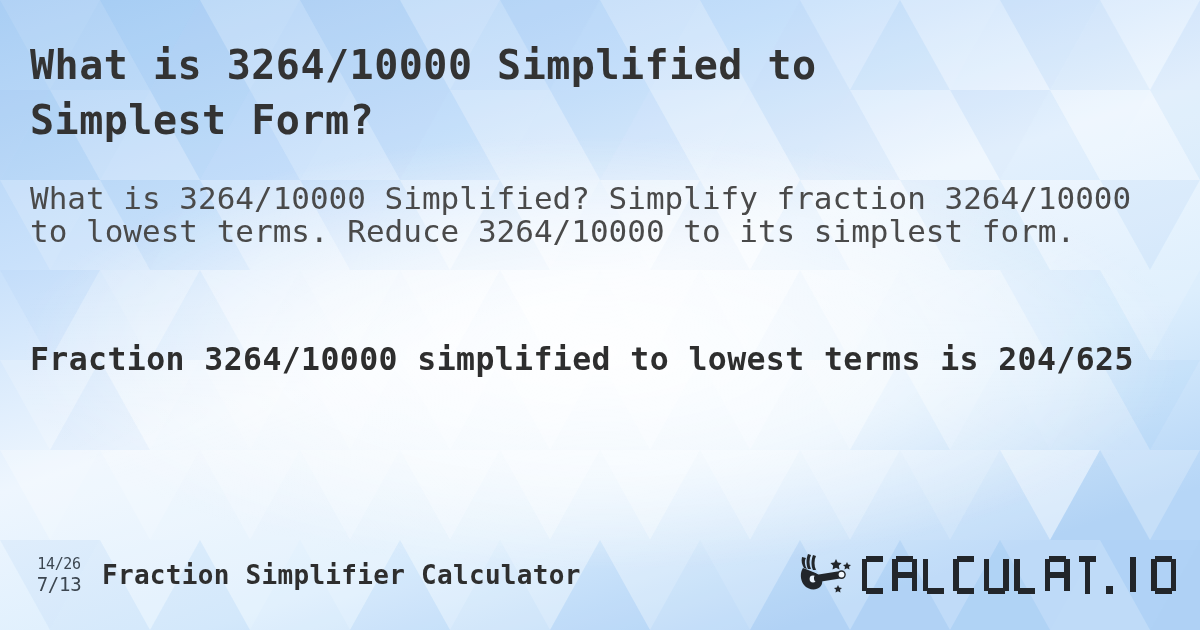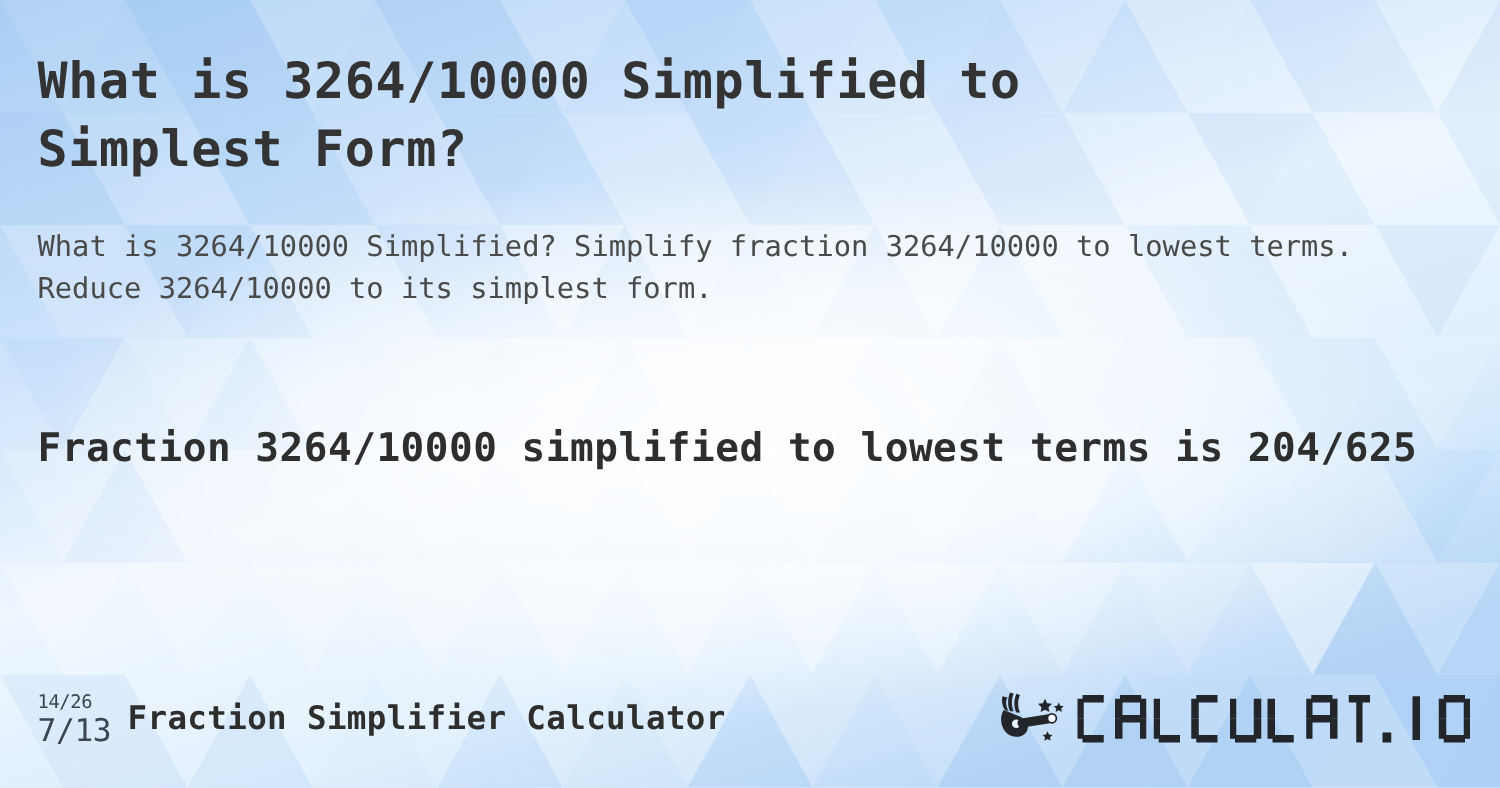--- a/index.html
+++ b/index.html
@@ -65,21 +65,21 @@
     white-space: pre-line;
   }
 
   
   .desc {
     position: absolute;
     left: 30px;
     top: 182px;
     width: 1145px;
     margin: 0;
-    font-size: 23px;
+    font-size: 31px;
     line-height: 33px;
     font-weight: normal;
     color: #4a4a4a;
   }
 
   
   .result {
     position: absolute;
     left: 30px;
     top: 337px;
@@ -105,33 +105,34 @@
   }
   .footer-left {
     display: flex;
     align-items: center;
   }
 
   
   .frac-icon {
     display: flex;
     flex-direction: column;
+    align-items: center;
     justify-content: center;
     width: 58px;
     margin-right: 14px;
     color: #3c4650;
     line-height: 1;
   }
   .frac-icon .num {
     font-size: 15px;
     letter-spacing: -0.3px;
     margin-bottom: 3px;
   }
   .frac-icon .den {
-    font-size: 25px;
+    font-size: 19px;
     letter-spacing: -0.3px;
   }
 
   .footer-title {
     font-size: 26px;
     font-weight: bold;
     letter-spacing: 0.3px;
     color: #2e2e2e;
     white-space: nowrap;
   }

